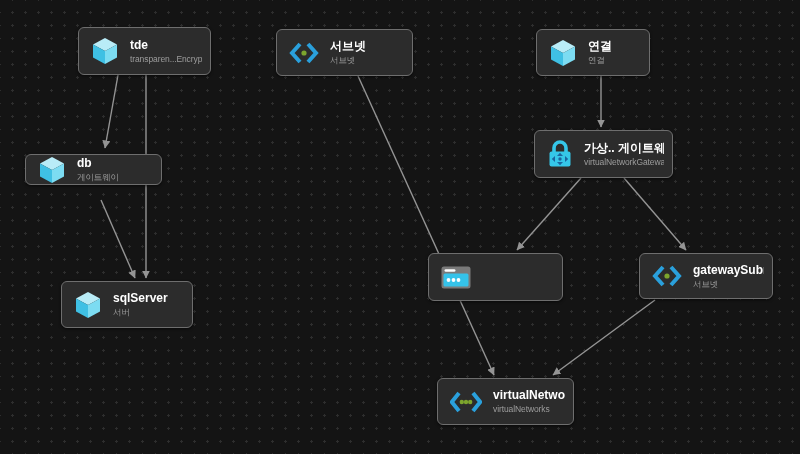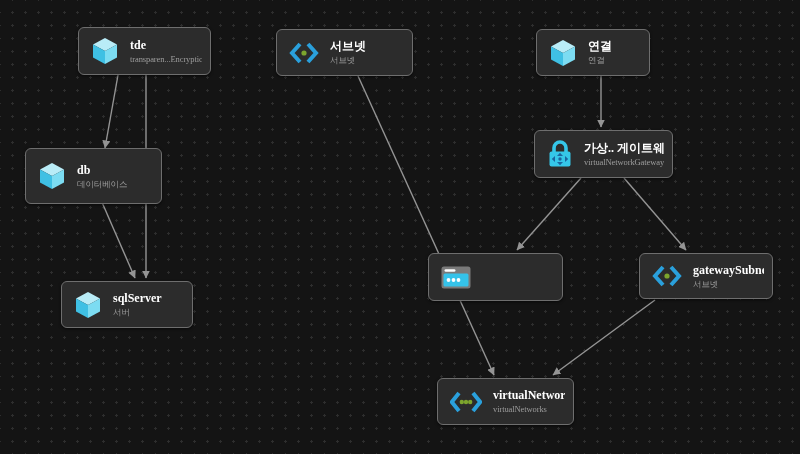--- a/index.html
+++ b/index.html
@@ -22,21 +22,21 @@
     background:#2c2c2c;
     border:1px solid #6e6e6e;
     border-radius:6px;
     box-sizing:border-box;
     display:flex;align-items:center;
     padding:0 8px 0 12px;
     box-shadow:0 1px 3px rgba(0,0,0,.6);
     cursor:pointer;
   }
   .node .icon{flex:0 0 auto;display:flex;align-items:center;justify-content:center;margin-right:11px;}
-  .node .labels{flex:1 1 auto;min-width:0;font-family:Liberation Serif, serif;}
+  .node .labels{flex:1 1 auto;min-width:0;}
   .node .title{
     color:#ffffff;font-size:12px;font-weight:700;line-height:14px;
     white-space:nowrap;overflow:hidden;
   }
   .node .subtitle{
     color:#9d9d9d;font-size:8.5px;font-weight:400;line-height:11px;margin-top:2px;
     white-space:nowrap;overflow:hidden;letter-spacing:-0.1px;
   }
 </style>
 </head>
@@ -67,31 +67,31 @@
           <polygon points="2,7.5 14,14 14,27 2,20.5" fill="#3fc0e4"></polygon>
           <polygon points="26,7.5 14,14 14,27 26,20.5" fill="#7cdcf2"></polygon>
         </svg>
     </span>
     <div class="labels">
       <div class="title">tde</div>
       <div class="subtitle">transparen...Encryption</div>
     </div>
   </div>
 
-  <div class="node" style="left:25px;top:148px;width:137px;height:56px">
+  <div class="node" style="left:25px;top:154px;width:137px;height:31px">
     <span class="icon">
       <svg width="28" height="28" viewBox="0 0 28 28">
           <polygon points="14,1 26,7.5 14,14 2,7.5" fill="#b9ecf7"></polygon>
           <polygon points="2,7.5 14,14 14,27 2,20.5" fill="#3fc0e4"></polygon>
           <polygon points="26,7.5 14,14 14,27 26,20.5" fill="#7cdcf2"></polygon>
         </svg>
     </span>
     <div class="labels">
       <div class="title">db</div>
-      <div class="subtitle">데이터베이스</div>
+      <div class="subtitle">게이트웨이</div>
     </div>
   </div>
 
   <div class="node" style="left:61px;top:281px;width:132px;height:47px">
     <span class="icon">
       <svg width="28" height="28" viewBox="0 0 28 28">
           <polygon points="14,1 26,7.5 14,14 2,7.5" fill="#b9ecf7"></polygon>
           <polygon points="2,7.5 14,14 14,27 2,20.5" fill="#3fc0e4"></polygon>
           <polygon points="26,7.5 14,14 14,27 26,20.5" fill="#7cdcf2"></polygon>
         </svg>

